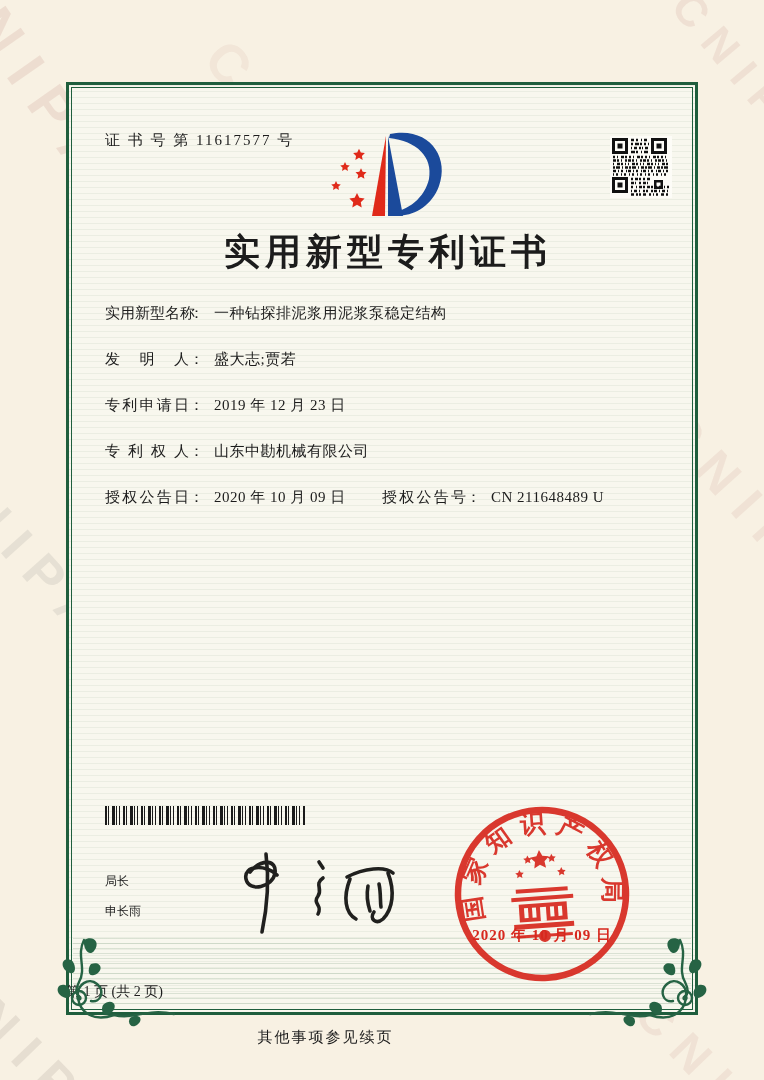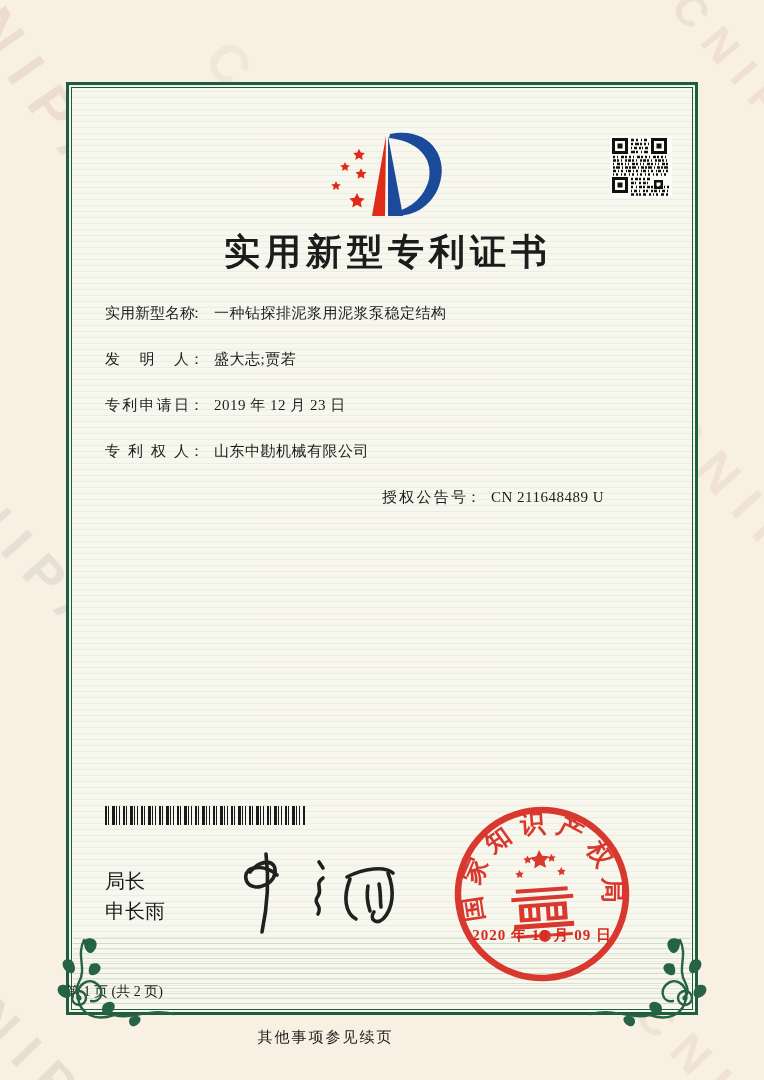--- a/index.html
+++ b/index.html
@@ -53,21 +53,21 @@
   .paras p { margin:0; text-indent:2em; }
   .barcode {
     position:absolute; left:105px; top:806px; width:200px; height:19px;
     background:repeating-linear-gradient(90deg,
       #1a1a1a 0 2px, transparent 2px 3px,
       #1a1a1a 3px 4px, transparent 4px 7px,
       #1a1a1a 7px 10px, transparent 10px 11px,
       #1a1a1a 11px 12px, transparent 12px 14px,
       #1a1a1a 14px 15px, transparent 15px 18px);
   }
-  .signer { position:absolute; left:105px; top:866px; font-size:20px; line-height:30px; }
+  .signer { position:absolute; left:105px; top:866px; font-size:12px; line-height:30px; }
   .signature { position:absolute; left:222px; top:848px; }
   .seal { position:absolute; left:452px; top:804px; opacity:.92; }
   .seal-date {
     position:absolute; left:452px; top:926px; width:180px; text-align:center;
     color:#d7281e; font-size:15px; font-weight:bold; letter-spacing:1px;
   }
   .page-info { position:absolute; left:66px; top:983px; width:632px; text-align:left; font-size:14px; }
   .cont-note { position:absolute; left:0; top:1028px; width:651px; text-align:center; font-size:15px; letter-spacing:2px; }
   .flourish { position:absolute; }
 </style>
@@ -83,20 +83,21 @@
   <span class="wm" style="left:-38px;top:438px;font-size:52px;color:rgba(150,150,145,.18);transform:rotate(48deg);">CNIPA</span>
   <span class="wm" style="left:692px;top:398px;font-size:52px;color:rgba(205,160,150,.18);transform:rotate(48deg);">CNIPA</span>
   <span class="wm" style="left:-32px;top:948px;font-size:52px;color:rgba(160,150,140,.20);transform:rotate(46deg);">CNIPA</span>
   <span class="wm" style="left:664px;top:986px;font-size:48px;color:rgba(205,160,150,.18);transform:rotate(46deg);">CNIPA</span>
 
   <div class="frame">
     <div class="frame-inner"></div>
     <div class="bottom-guilloche"></div>
   </div>
 
+  <div class="cert-no">证 书 号 第 11617577 号</div>
 
   <svg class="logo" width="140" height="112" viewBox="0 0 140 112">
     <defs>
       <polygon id="star" points="0,-10 2.94,-4.05 9.51,-3.09 4.76,1.55 5.88,8.09 0,4.6 -5.88,8.09 -4.76,1.55 -9.51,-3.09 -2.94,-4.05"></polygon>
     </defs>
     <path d="M70,10 C108,2 130,32 119,62 C110,87 83,97 69,88 C88,88 105,73 109,55 C113,33 97,17 69,14 Z" fill="#1b4a9b"></path>
     <path d="M66,12 L52,92 L65,92 Z" fill="#e02a1a"></path>
     <path d="M68,12 L68,92 L83,92 Z" fill="#1b4a9b"></path>
     <use href="#star" transform="translate(39,31) scale(0.62)" fill="#e02a1a"></use>
     <use href="#star" transform="translate(25,43) scale(0.5)" fill="#e02a1a"></use>
@@ -152,20 +153,21 @@
     <div class="frow">
       <span class="fpair"><span class="flabel">发明人</span><span class="fcolon">：</span><span class="fvalue">盛大志;贾若</span></span>
     </div>
     <div class="frow">
       <span class="fpair"><span class="flabel">专利申请日</span><span class="fcolon">：</span><span class="fvalue">2019 年 12 月 23 日</span></span>
     </div>
     <div class="frow">
       <span class="fpair"><span class="flabel">专利权人</span><span class="fcolon">：</span><span class="fvalue">山东中勘机械有限公司</span></span>
     </div>
     <div class="frow">
+      <span class="fpair"><span class="flabel">授权公告日</span><span class="fcolon">：</span><span class="fvalue">2020 年 10 月 09 日</span></span>
       <span class="fpair fpair-second"><span class="flabel">授权公告号</span><span class="fcolon">：</span><span class="fvalue">CN 211648489 U</span></span>
     </div>
   </div>
 
   <div class="paras">
   </div>
 
   <div class="barcode"></div>
 
   <div class="signer">

